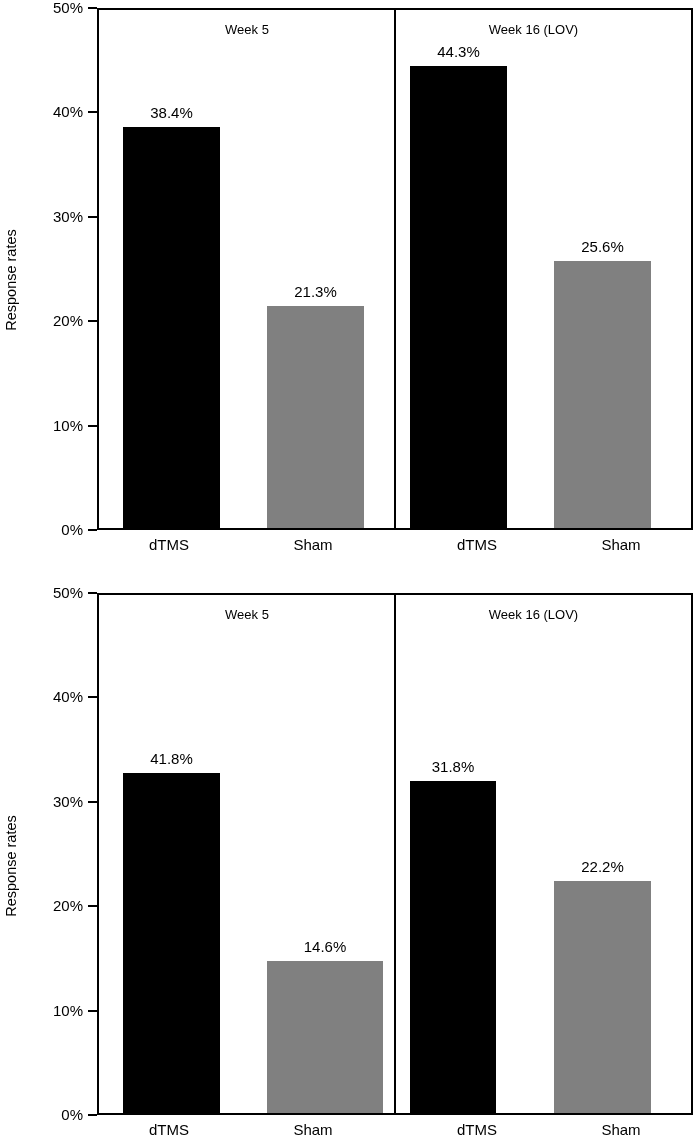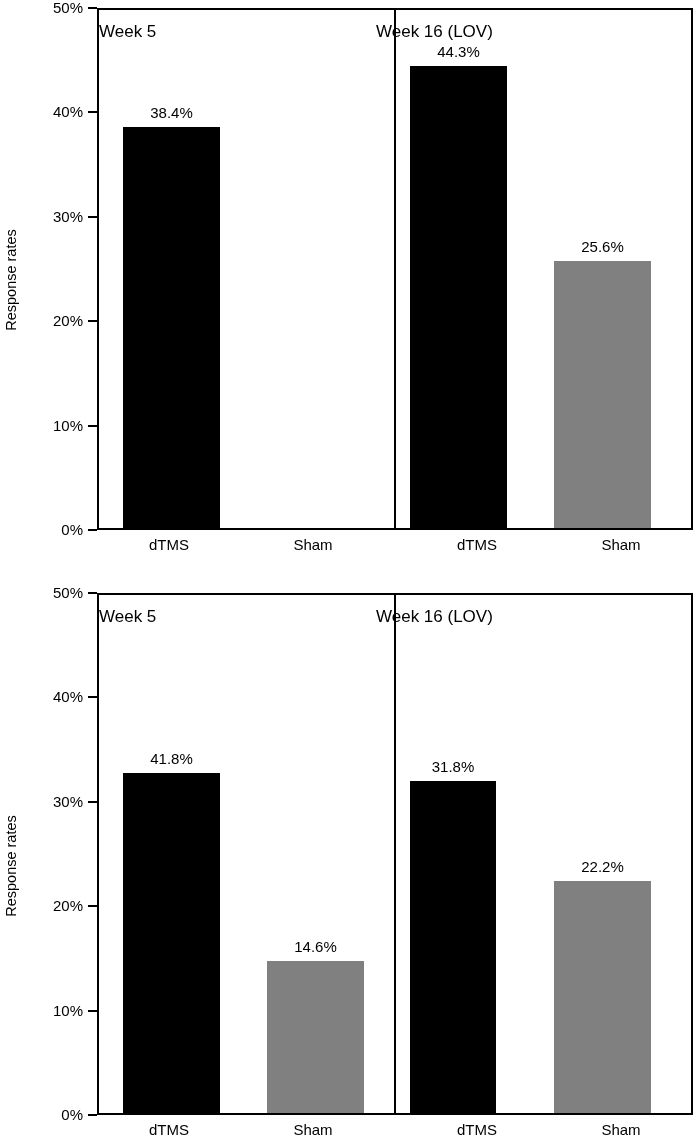--- a/index.html
+++ b/index.html
@@ -107,22 +107,22 @@
     width: 50%;
   }
   .half.left { left: 0; }
   .half.right { right: 0; padding-left: 19px; }
 
   .paneltitle {
     position: absolute;
     top: 12px;
     left: 0;
     right: 0;
-    text-align: left;
-    font-size: 17px;
+    text-align: center;
+    font-size: 13px;
   }
 
   .bar {
     position: absolute;
     bottom: 0;
   }
   .bar .rect {
     position: absolute;
     left: 0;
     right: 0;
@@ -205,20 +205,24 @@
 
     <div class="plot">
       <div class="divider"></div>
 
       <div class="half left">
         <div class="paneltitle">Week 5</div>
         <div class="bar dtms" style="left:24px; width:97px; height:400.9px;">
           <div class="vlabel">38.4%</div>
           <div class="rect"></div>
         </div>
+        <div class="bar sham" style="left:168px; width:97px; height:222.4px;">
+          <div class="vlabel">21.3%</div>
+          <div class="rect"></div>
+        </div>
       </div>
 
       <div class="half right">
         <div class="paneltitle">Week 16 (LOV)</div>
         <div class="bar dtms" style="left:34px; width:97px; height:462.5px;">
           <div class="vlabel">44.3%</div>
           <div class="rect"></div>
         </div>
         <div class="bar sham" style="left:178px; width:97px; height:267.3px;">
           <div class="vlabel">25.6%</div>
@@ -274,21 +278,21 @@
 
     <div class="plot">
       <div class="divider"></div>
 
       <div class="half left">
         <div class="paneltitle">Week 5</div>
         <div class="bar dtms" style="left:24px; width:97px; height:340.4px;">
           <div class="vlabel">41.8%</div>
           <div class="rect"></div>
         </div>
-        <div class="bar sham" style="left:168px; width:97px; height:152.4px;margin-top:22px;">
+        <div class="bar sham" style="left:168px; width:116px; height:152.4px;margin-top:22px;">
           <div class="vlabel">14.6%</div>
           <div class="rect"></div>
         </div>
       </div>
 
       <div class="half right">
         <div class="paneltitle">Week 16 (LOV)</div>
         <div class="bar dtms" style="left:34px; width:86px; height:332.0px;">
           <div class="vlabel">31.8%</div>
           <div class="rect"></div>

